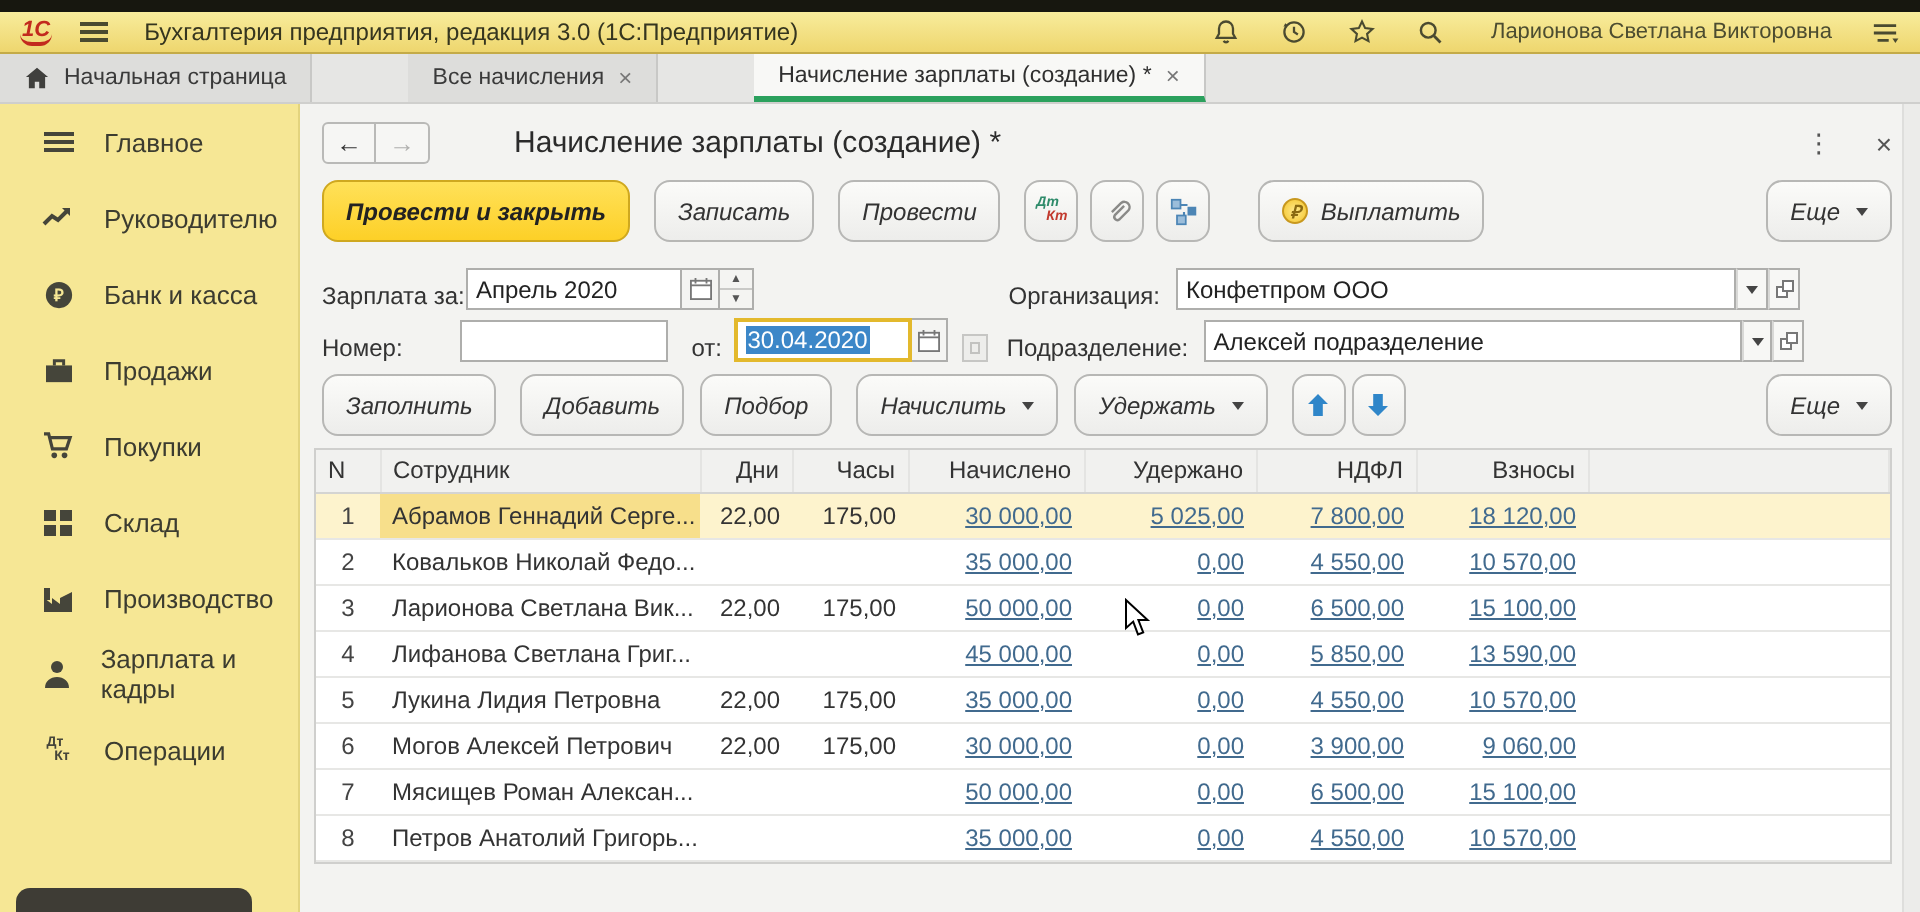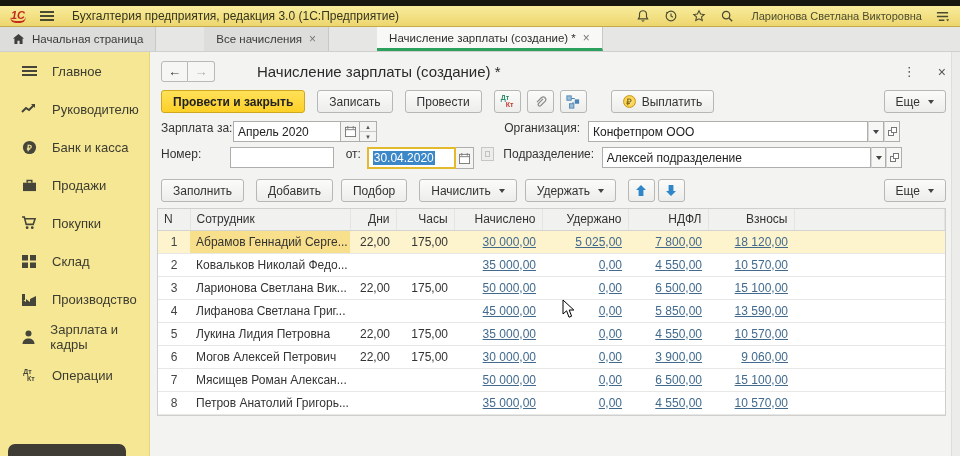--- a/index.html
+++ b/index.html
@@ -11,21 +11,21 @@
   .top-strip { position:absolute; left:0; top:0; width:960px; height:6px; background:#17170f; }
 
   
   .titlebar { position:absolute; left:0; top:6px; width:960px; height:21px;
     background:linear-gradient(#f8ec9c,#eed66e); border-bottom:1px solid #c4ab48;
     display:flex; align-items:center; padding:0 10px; }
   .logo-1c { font-weight:bold; font-style:italic; font-size:11px; color:#c22a1e; border-bottom:2px solid #c22a1e; border-radius:0 0 6px 6px; padding:0 1px; line-height:12px; }
   .burger { margin-left:14px; width:14px; display:flex; flex-direction:column; gap:2px; cursor:pointer; }
   .burger i { display:block; height:2px; background:#4a4a30; }
   .app-title { margin-left:18px; font-size:12px; color:#35351f; }
-  .tb-right { margin-left:auto; display:flex; align-items:center; gap:12px; }
+  .tb-right { margin-left:auto; display:flex; align-items:center; gap:18px; }
   .tb-ic { width:16px; height:16px; display:flex; align-items:center; justify-content:center; }
   .tb-ic svg { display:block; }
   .user-name { font-size:11px; color:#4c4c30; margin-left:4px; }
 
   
   .tabbar { position:absolute; left:0; top:27px; width:960px; height:25px; background:#e6e6e4; border-bottom:1px solid #cfcfcd; display:flex; align-items:stretch;gap:48px; }
   .tab { display:flex; align-items:center; gap:7px; padding:0 12px; background:#dddddb; border-right:1px solid #c8c8c6; font-size:11.5px; color:#3a3a3a; cursor:pointer; }
   .tab .close { color:#777; font-size:12px; }
   .tab.active { background:#f8f8f6; border-bottom:3px solid #2ba15d; color:#2f2f2f; }
   .home-ic { width:13px; height:12px; }
@@ -45,36 +45,36 @@
   .doc-header { display:flex; align-items:center; padding:9px 14px 4px 10px; }
   .navbtns { display:flex; }
   .navbtn { width:27px; height:21px; border:1px solid #b9b9b7; background:#f6f6f4; display:flex; align-items:center; justify-content:center; font-size:13px; }
   .navbtn.back { border-radius:3px 0 0 3px; color:#333; }
   .navbtn.fwd  { border-radius:0 3px 3px 0; color:#b0b0ae; border-left:none; }
   .doc-title { margin-left:42px; font-size:15px; color:#2b2b2b; }
   .hdr-right { margin-left:auto; display:flex; align-items:center; gap:22px; }
   .vdots { color:#555; font-size:13px; letter-spacing:0; }
   .close-x { color:#555; font-size:14px; }
 
-  .btn { display:inline-flex; align-items:center; gap:6px; height:23px; padding:0 11px; background:linear-gradient(#fbfbf9,#ededeb); border:1px solid #b7b7b5; border-radius:3px; font-size:12px; color:#333; cursor:pointer; white-space:nowrap; }
+  .btn { display:inline-flex; align-items:center; gap:6px; height:31px; padding:0 11px; background:linear-gradient(#fbfbf9,#ededeb); border:1px solid #b7b7b5; border-radius:8px; font-size:12px; color:#333; cursor:pointer; white-space:nowrap;font-style:italic; }
   .btn.primary { background:linear-gradient(#ffe159,#fdd027); border-color:#cfa81f; font-weight:bold; color:#222; }
   .btn.icon-only { width:27px; padding:0; justify-content:center; }
   .caret { width:0; height:0; border-left:3.5px solid transparent; border-right:3.5px solid transparent; border-top:4px solid #444; margin-left:2px; }
   .toolbar { display:flex; align-items:center; padding:4px 14px 6px 10px; }
   .toolbar .gap6 { width:6px; } .toolbar .gap12 { width:12px; }
   .dtkt { font-size:7px; font-weight:bold; line-height:6.5px; text-align:left; }
   .dtkt .dt { color:#2e8b6a; } .dtkt .kt { color:#c23a2e; display:block; margin-left:5px; }
   .coin { width:13px; height:13px; border-radius:50%; background:radial-gradient(#ffe98c,#f4c52c); border:1px solid #c8981e; color:#8a6a12; font-size:9px; font-weight:bold; display:flex; align-items:center; justify-content:center; }
   .doc-ic { width:12px; height:14px; border:1px solid #9aa; background:#fff; position:relative; }
   .doc-ic i { position:absolute; left:2px; right:2px; height:1.5px; background:#5a9a4a; }
   .doc-ic i:nth-child(1){top:3px;} .doc-ic i:nth-child(2){top:6px;} .doc-ic i:nth-child(3){top:9px;}
 
   
   .fields { padding:2px 14px 4px 10px; }
-  .frow { display:flex; align-items:flex-start; height:26px; }
+  .frow { display:flex; align-items:flex-end; height:26px; }
   .flabel { font-size:12px; color:#333; white-space:nowrap; }
   .field { height:21px; background:#fff; border:1px solid #aeaeac; display:flex; align-items:center; padding:0 4px; font-size:12px; color:#222; }
   .fbtn { height:21px; width:19px; border:1px solid #aeaeac; border-left:none; background:#f4f4f2; display:flex; align-items:center; justify-content:center; }
   .spinner { height:21px; width:17px; border:1px solid #aeaeac; border-left:none; display:flex; flex-direction:column; background:#f4f4f2; }
   .spinner span { flex:1; display:flex; align-items:center; justify-content:center; font-size:6px; color:#555; }
   .spinner span:first-child { border-bottom:1px solid #c9c9c7; }
   .date-field { border:2px solid #e3b92d; height:22px; }
   .sel-text { background:#3c87c8; color:#fff; padding:0 1px; }
   .combo-btn { height:21px; width:16px; border:1px solid #aeaeac; border-left:1px solid #d8d8d6; background:#f7f7f5; display:flex; align-items:center; justify-content:center; }
   .open-ic { position:relative; width:9px; height:9px; }

